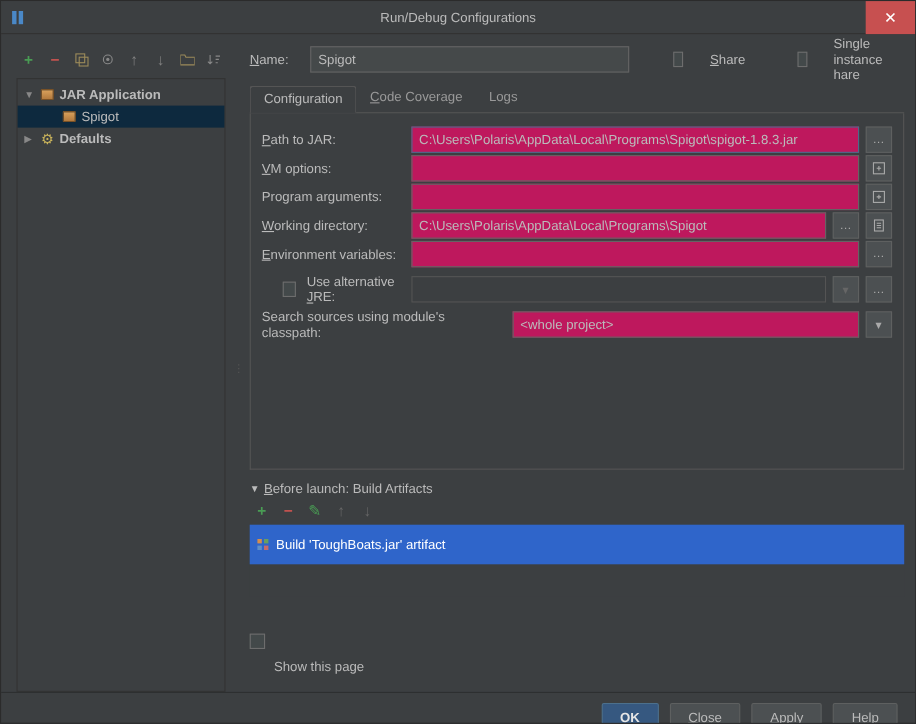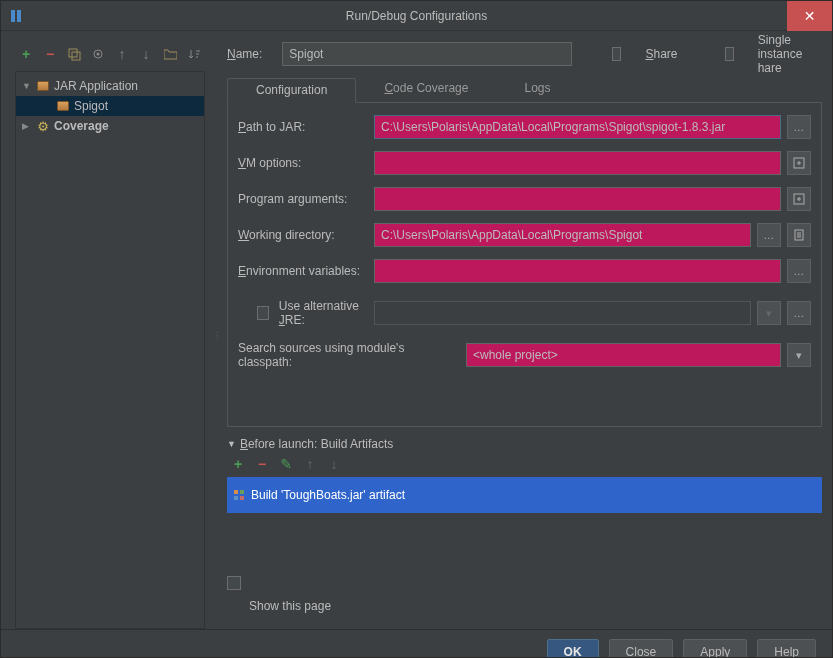--- a/index.html
+++ b/index.html
@@ -19,23 +19,23 @@
 .tree-row.selected { background: #0d293e; color: #bbbbbb; }
 .tree-arrow { width: 10px; color: #888; font-size: 9px; }
 .tree-icon { width: 14px; display:flex; align-items:center; justify-content:center;}
 .tree-indent { width: 30px; }
 .right { flex: 1; display: flex; flex-direction: column; }
 .name-row { display: flex; align-items: center; height: 26px; gap: 20px; }
 .name-row label { width: 40px; }
 .name-input { flex: 0 0 290px; height: 24px; background: #45494a; border: 1px solid #646464; color: #bbbbbb; padding: 0 6px; }
 .check { width: 14px; height: 14px; background: #43494a; border: 1px solid #6d6d6d; display: inline-block; vertical-align: middle; margin-right: 4px; }
 .tabs { display: flex; border-bottom: 1px solid #555; margin-top: 10px; height: 26px; }
-.tab { padding: 4px 28px; color: #999; }
+.tab { padding: 4px 12px; color: #999; }
 .tab.active { color: #bbbbbb; border: 1px solid #555; border-bottom: 1px solid #3c3f41; border-radius: 3px 3px 0 0; background: #3c3f41; position: relative; top: 1px;}
-.config-body { border: 1px solid #555; border-top: none; padding: 12px 10px; display: flex; flex-direction: column; gap: 12px; height: 324px;}
+.config-body { border: 1px solid #555; border-top: none; padding: 12px 10px; display: flex; flex-direction: column; gap: 2px; height: 324px;}
 .form-row { display: flex; align-items: center; height: 24px; gap: 6px; }
 .form-row label { width: 130px; color: #bbbbbb; }
 .fld { flex: 1; height: 24px; background: #be185d; border: 1px solid #646464; color: #bbbbbb; padding: 0 6px; display: flex; align-items: center; overflow: hidden; white-space: nowrap;}
 .fld.focus { border-color: #4a6b8a; }
 .fld.disabled { background: #3c3f41; border-color: #545454; color: #777; }
 .icon-btn { width: 24px; height: 24px; background: #4c5052; border: 1px solid #5e6060; display: flex; align-items: center; justify-content: center; color: #aaa; font-size: 11px; }
 .section-label { margin-top: 10px; color: #bbbbbb; display:flex; align-items:center; gap:4px;}
 .mini-toolbar { display: flex; gap: 10px; padding: 6px 4px; }
 .before-list { background: #3c3f41; height: 65px; border: none; }
 .before-item { background: #2f65ca; color: #fff; height: 36px; display: flex; align-items: center; padding: 0 6px; gap: 6px;}
@@ -92,33 +92,33 @@
             <path d="M3 2 L3 10 M1 8 L3 10 L5 8 M8 3 L12 3 M8 6 L11 6 M8 9 L10 9" stroke="#888" fill="none"></path>
           </svg>
       </span>
     </div>
     <div class="tree">
       <div class="tree-row">
         <span class="tree-arrow">▼</span>
         <span class="tree-icon">
             <span class="jar-icon"></span>
           </span>
-        <span style="font-weight:normal;">JAR Application</span>
+        <span style="font-weight:bold;">JAR Application</span>
       </div>
       <div class="tree-row selected">
         <span class="tree-indent"></span>
         <span class="tree-icon">
             <span class="jar-icon"></span>
           </span>
         <span>Spigot</span>
       </div>
       <div class="tree-row">
         <span class="tree-arrow">▶</span>
         <span class="tree-icon gear-icon">⚙</span>
-        <span style="font-weight:bold;">Coverage</span>
+        <span style="font-weight:bold;">Defaults</span>
       </div>
     </div>
   </div>
 
   <div class="grip">⋮</div>
 
   <div class="right">
     <div class="name-row">
       <label><span style="text-decoration:underline">N</span><span>ame:</span></label>
       <input class="name-input" value="Spigot" style="">

